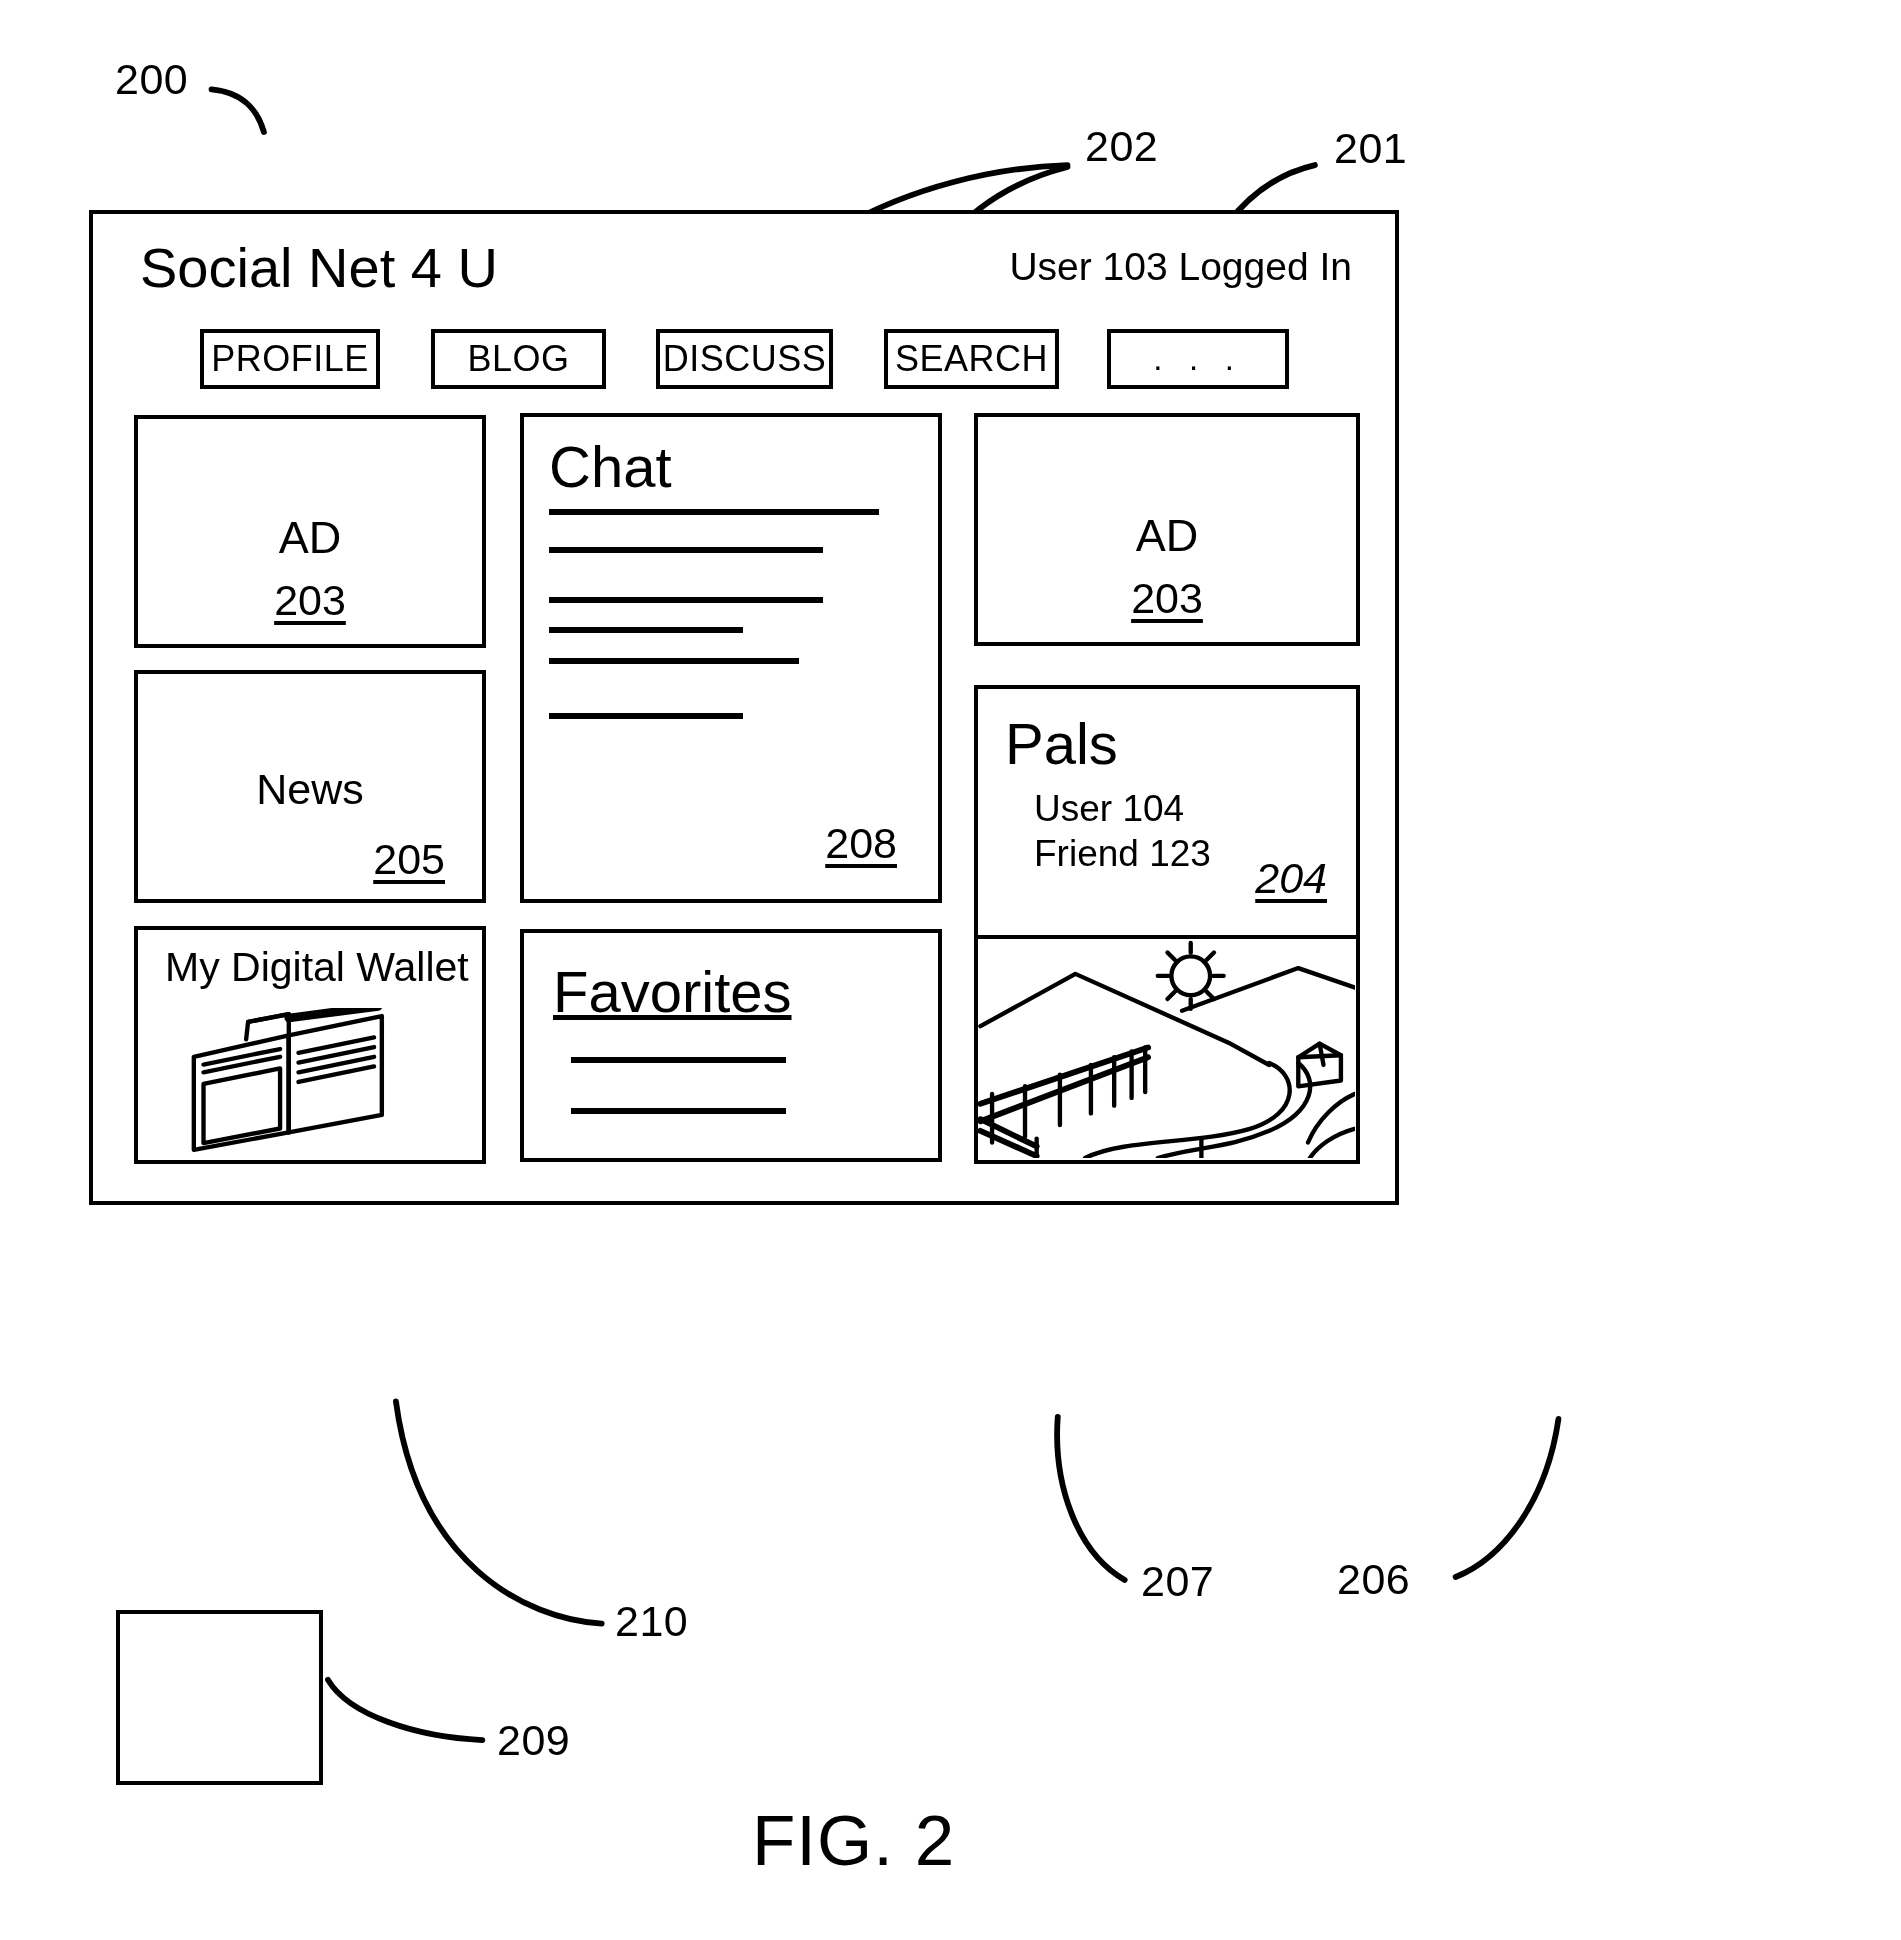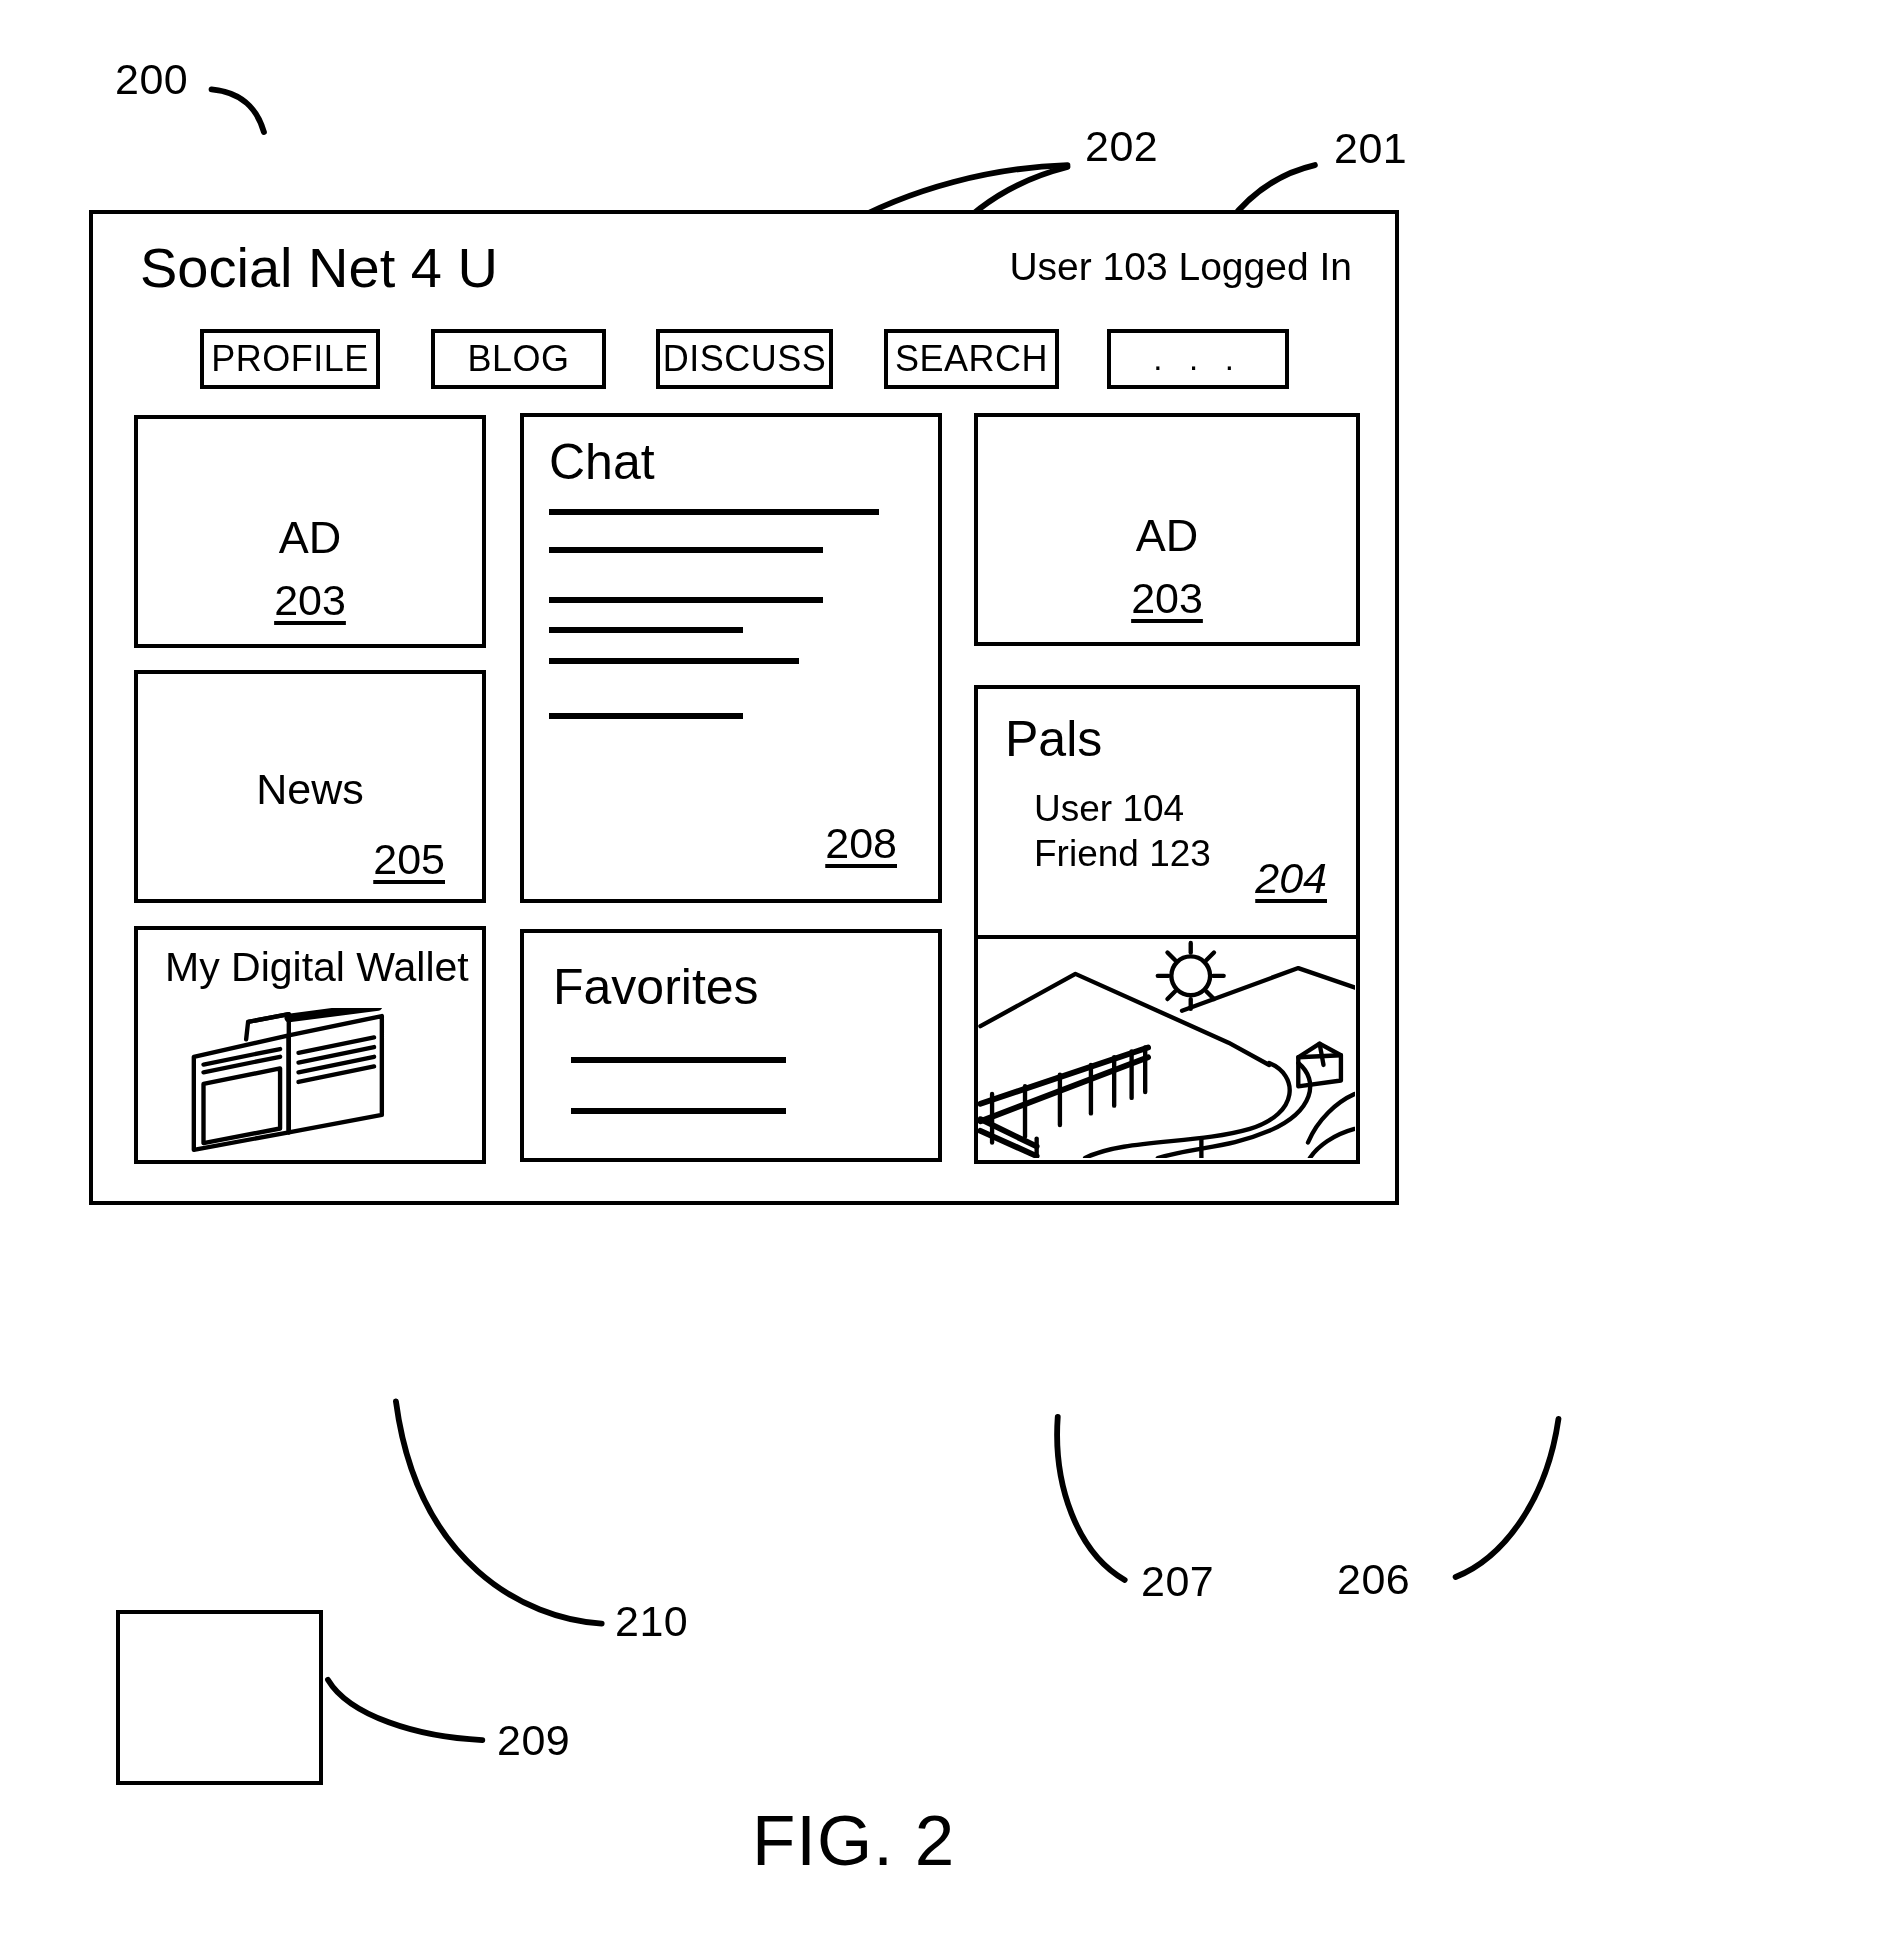--- a/index.html
+++ b/index.html
@@ -96,21 +96,21 @@
     position: absolute;
     border: 4.9px solid #000;
     box-sizing: border-box;
     background: #fff;
     overflow: hidden;
   }
   .panel-title {
     position: absolute;
     left: 25px;
     top: 17.5px;
-    font-size: 50px;
+    font-size: 58px;
     white-space: nowrap;
   }
   .center-label {
     position: absolute;
     left: 0;
     width: 100%;
     text-align: center;
     font-size: 45px;
   }
   .ref-inline {
@@ -256,21 +256,21 @@
     <div class="text-line" style="left:25px; top:130px; width:274px;"></div>
     <div class="text-line" style="left:25px; top:180px; width:274px;"></div>
     <div class="text-line" style="left:25px; top:210px; width:194px;"></div>
     <div class="text-line" style="left:25px; top:241px; width:250px;"></div>
     <div class="text-line" style="left:25px; top:296px; width:194px;"></div>
 
     <div class="ref-inline" style="right:41px; bottom:31px;">208</div>
   </div>
 
   <div class="panel" style="left:427px; top:715px; width:422px; height:233px;">
-    <div class="panel-title" style="left:29px; top:25px;">Favorites</div>
+    <div class="panel-title" style="left:29px; top:25px;text-decoration:underline;">Favorites</div>
     <div class="text-line" style="left:47px; top:124px; width:215px;"></div>
     <div class="text-line" style="left:47px; top:175px; width:215px;"></div>
   </div>
 
   <div class="panel" style="left:881px; top:199px; width:386px; height:233px;">
     <div class="center-label" style="top:93px;">AD</div>
     <div class="ref-inline" style="left:0; width:100%; text-align:center; top:157px;">203</div>
   </div>
 
   <div class="panel" style="left:881px; top:471px; width:386px; height:297px;">

